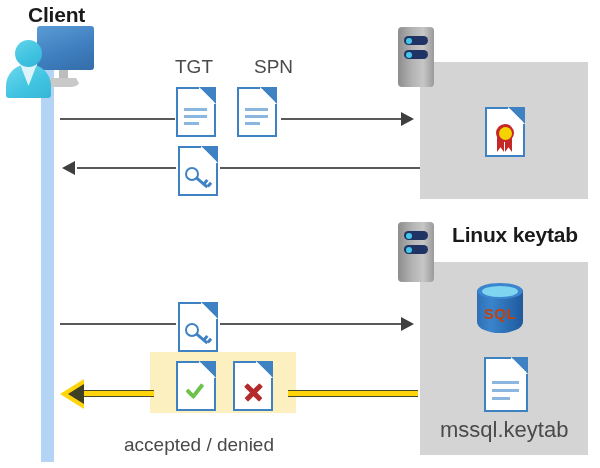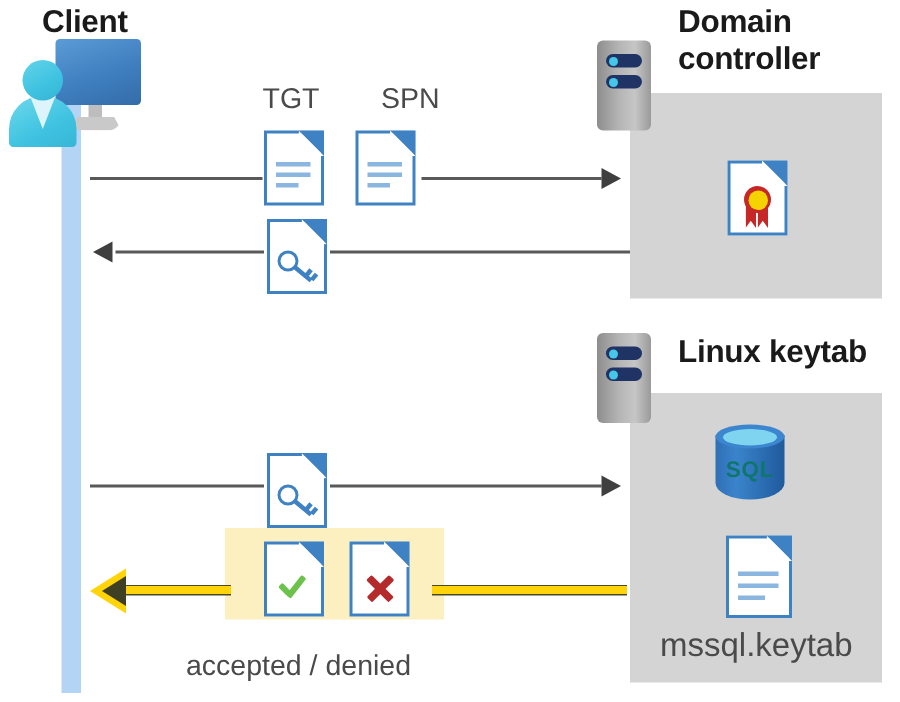--- a/index.html
+++ b/index.html
@@ -328,37 +328,36 @@
     left: 9px; top: 4.5px;
     width: 36px; height: 11px;
     border-radius: 50%;
     background: #7fd4f0;
   }
   #sql-text {
     position: absolute;
     left: 0; top: 24px;
     width: 54px;
     text-align: center;
-    color: #0f766e;
+    color: #c2410c;
     font-size: 15px;
     font-weight: bold;
     letter-spacing: 0.5px;
     font-family: "Liberation Sans", sans-serif;
   }
 </style>
 </head>
 <body>
 
 <div id="canvas">
 
   <div class="abs gray-panel" id="dc-panel"></div>
   <div class="abs gray-panel" id="linux-panel"></div>
 
   <div class="abs title-bold" id="client-title">Client</div>
-  <div class="abs title-bold" id="dc-title">Domain controller</div>
   <div class="abs title-bold" id="linux-title">Linux keytab</div>
 
   <div class="abs server-icon" id="dc-server">
     <div class="server-pill p1">
         <div class="dot"></div>
       </div>
     <div class="server-pill p2">
         <div class="dot"></div>
       </div>
   </div>

